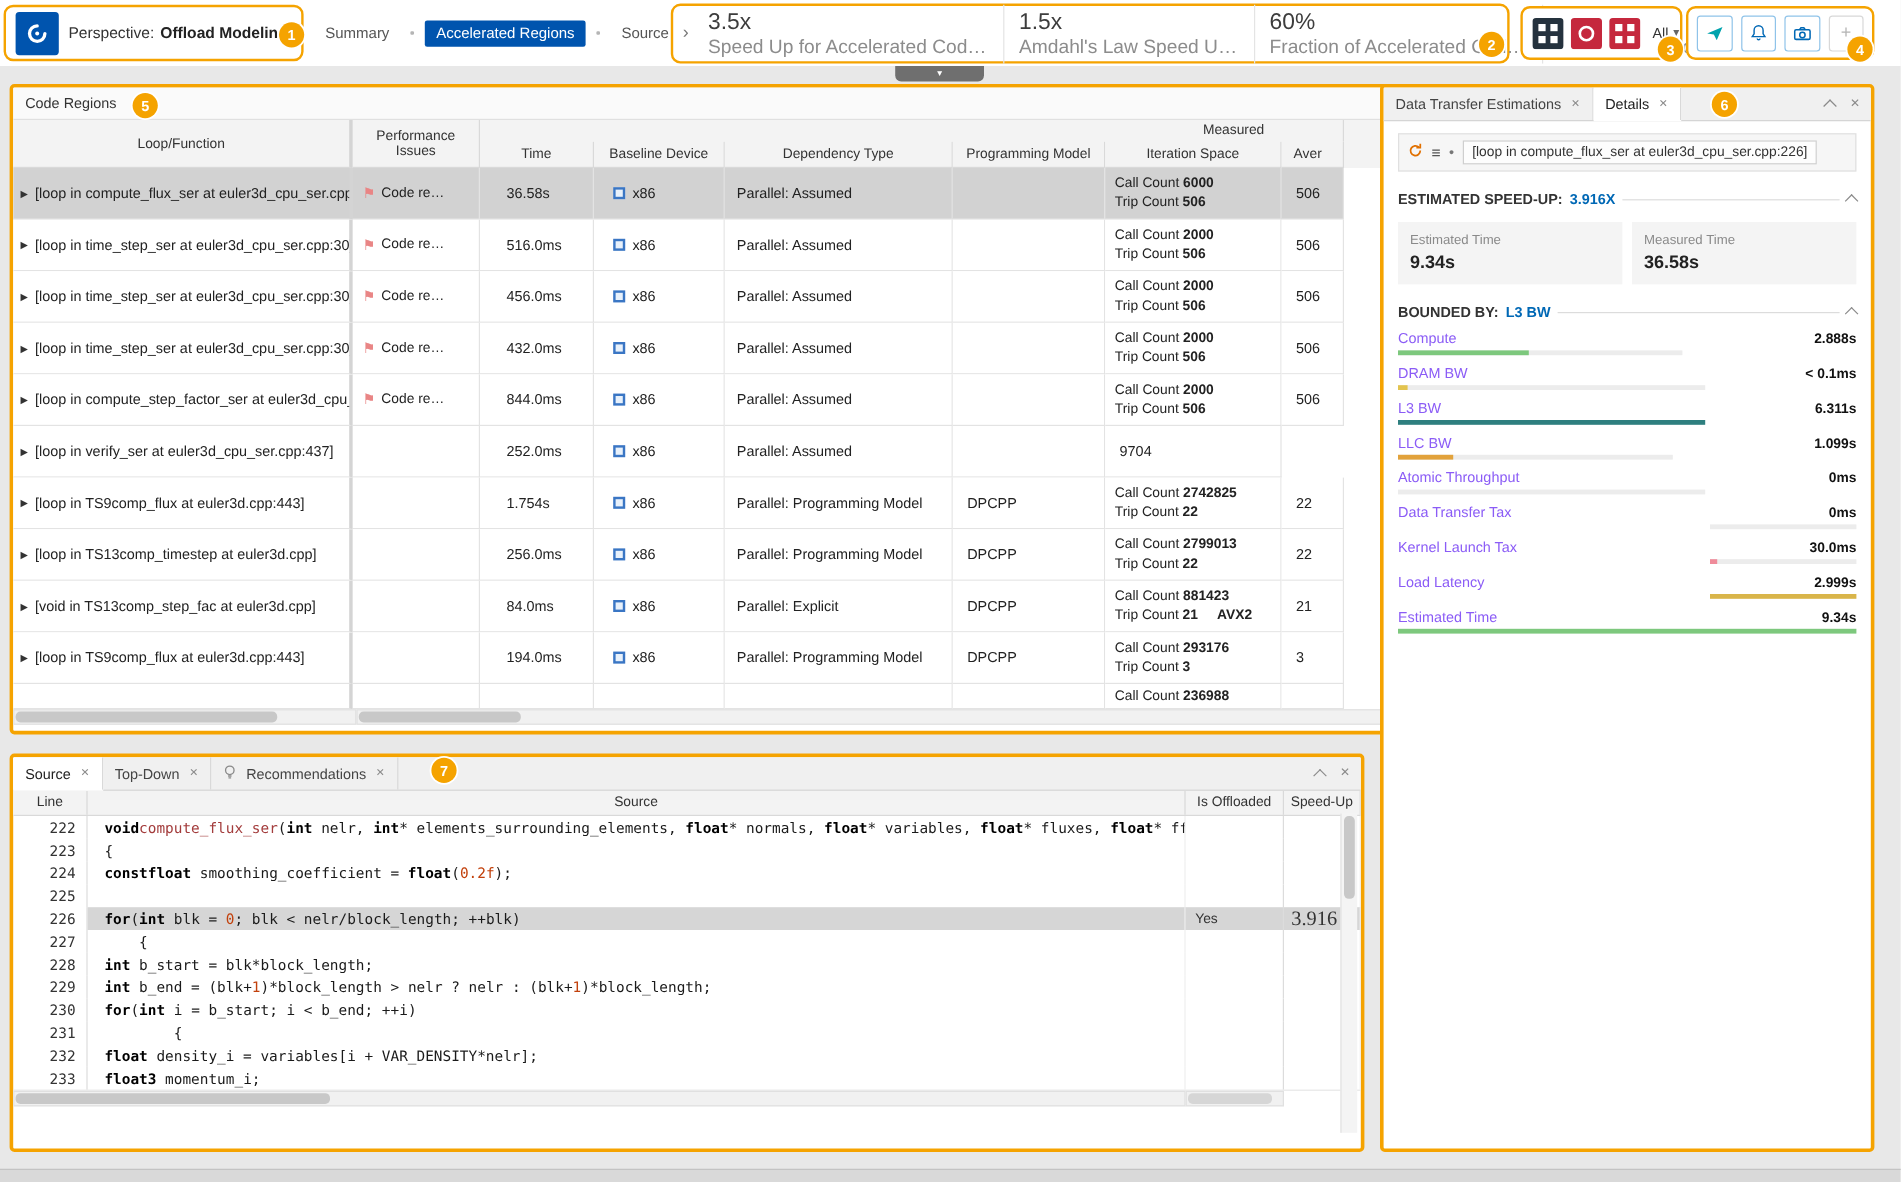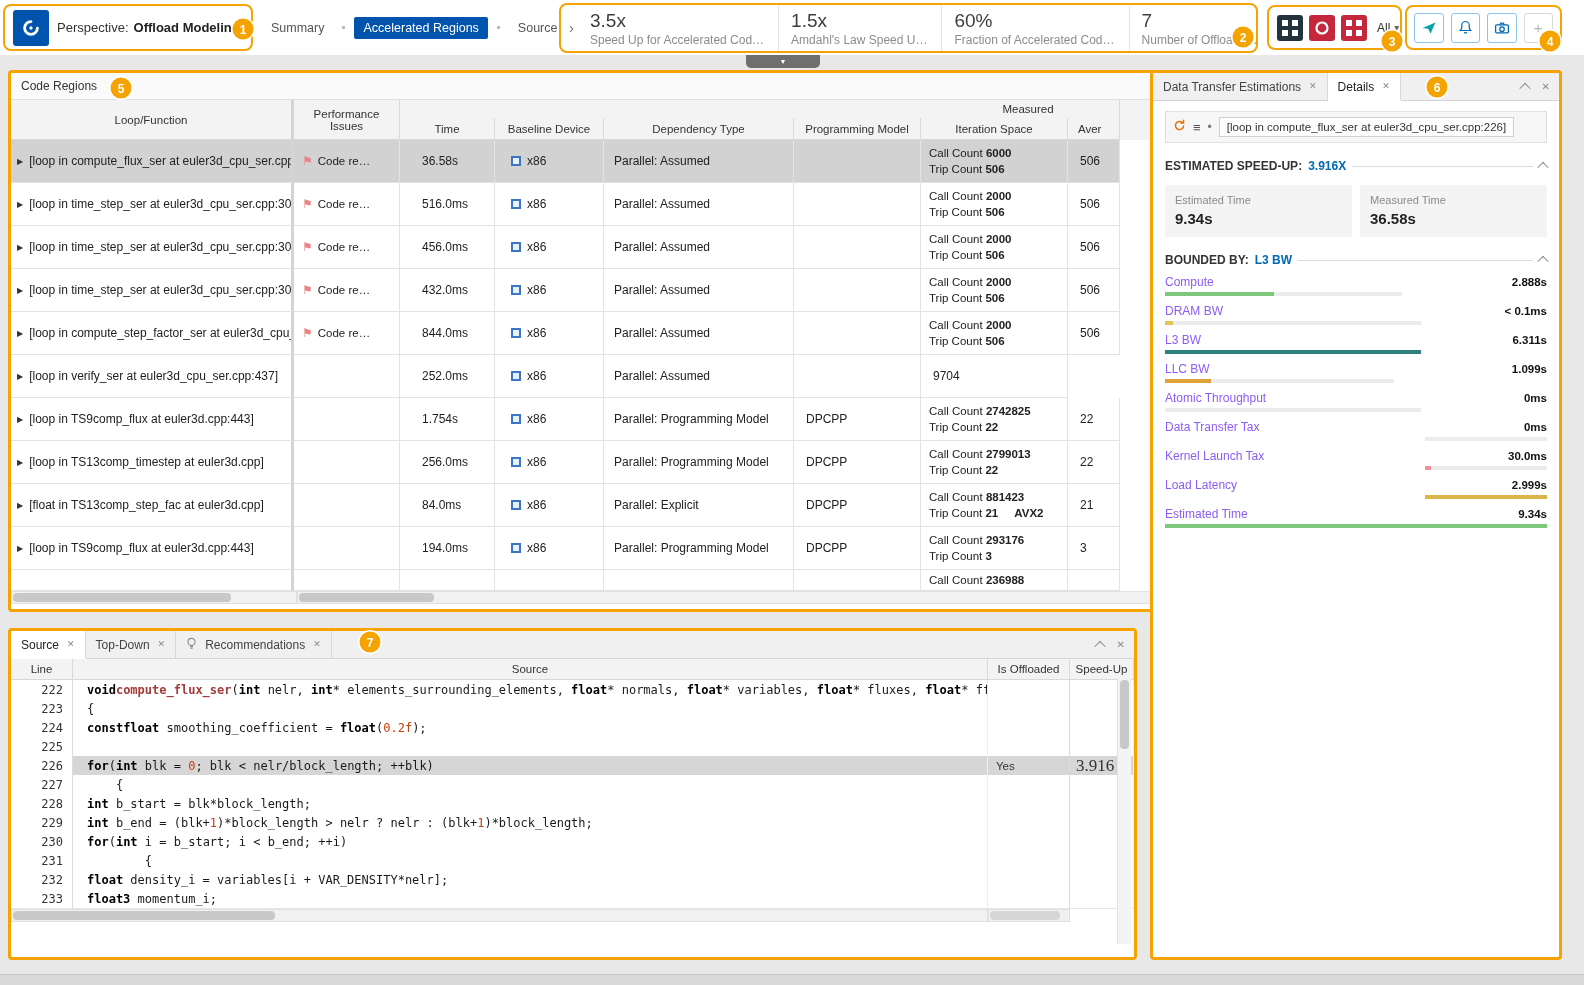--- a/index.html
+++ b/index.html
@@ -19,21 +19,21 @@
   .view-tabs{position:absolute;left:262px;top:0;height:55px;display:flex;align-items:center;gap:9px;}
   .vtab{color:#555;font-size:12.5px;padding:4px 9px;border-radius:2px;cursor:pointer;white-space:nowrap;}
   .vtab.active{background:#0054ae;color:#fff;}
   .dot{width:3px;height:3px;background:#b5b5b5;border-radius:1px;}
   .g-metrics{left:559px;top:3px;width:699px;height:50px;padding:0 6px;}
   .expander{color:#777;font-size:15px;padding:0 4px 2px 2px;cursor:pointer;}
   .metrics-host{display:flex;align-items:center;height:100%;flex:1;}
   .metric{padding:4px 14px 4px 12px;border-left:1px solid #e4e4e4;min-width:130px;overflow:hidden;}
   .metric:first-child{border-left:none;}
   .m-value{font-size:19px;color:#3d3d3d;line-height:22px;}
-  .m-label{font-size:12px;color:#8c8c8c;white-space:nowrap;overflow:hidden;margin-top:1px;}
+  .m-label{font-size:16px;color:#8c8c8c;white-space:nowrap;overflow:hidden;margin-top:1px;}
   .g-icons{left:1267px;top:5px;width:135px;height:45px;padding:0 8px;gap:6px;}
   .sq-icon{width:26px;height:26px;flex:none;cursor:pointer;}
   .filter-all{display:flex;align-items:center;gap:4px;margin-left:4px;font-size:12px;color:#333;cursor:pointer;}
   .g-actions{left:1405px;top:5px;width:157px;height:45px;padding:0 7px;gap:7px;}
   .act-btn{width:28px;height:28px;border:1px solid #8fc3e9;border-radius:3px;background:#fff;display:flex;align-items:center;justify-content:center;cursor:pointer;}
   .act-btn.disabled{border-color:#d8d8d8;color:#b5b5b5;font-size:15px;}
   
   .collapse-handle{position:absolute;left:746px;top:55px;width:74px;height:13px;background:#6f6f6f;border-radius:0 0 5px 5px;display:flex;align-items:center;justify-content:center;color:#fff;font-size:7px;cursor:pointer;z-index:5;}
   
   .workspace{position:absolute;left:0;top:55px;width:1584px;height:920px;background:#e8e8e8;}
@@ -115,21 +115,21 @@
   .sh{display:flex;align-items:center;justify-content:center;font-size:11.5px;color:#333;border-right:1px solid #d9d9d9;overflow:hidden;white-space:nowrap;cursor:pointer;}
   .src-rows{font-family:"DejaVu Sans Mono","Liberation Mono",monospace;font-size:12px;}
   .src-row{height:19px;}
   .sc{display:flex;align-items:center;overflow:hidden;white-space:pre;border-right:1px solid #efefef;}
   .sc.num{justify-content:flex-end;padding-right:9px;color:#333;border-right:1px solid #dcdcdc;}
   .sc.code{padding-left:14px;color:#1a1a1a;}
   .sc.off{padding-left:8px;font-family:"Liberation Sans",sans-serif;font-size:11.5px;border-right:1px solid #dcdcdc;}
   .sc.spd{padding-left:6px;font-family:Liberation Serif, serif;font-size:17px;}
   .src-row.hl .sc.code,.src-row.hl .sc.off,.src-row.hl .sc.spd{background:#d6d6d6;}
   .kw{font-weight:bold;color:#000;}
-  .fn{font-weight:bold;color:#a33c3c;}
+  .fn{font-weight:normal;color:#a33c3c;}
   .num-lit{color:#c2410c;}
   .src-hscroll{height:13px;border-top:1px solid #e6e6e6;}
   .src-hscroll .seg{grid-column:1/3;position:relative;background:#f1f1f1;border:1px solid #e0e0e0;box-sizing:border-box;}
   .src-hscroll .seg-off{position:relative;background:#f1f1f1;border:1px solid #e0e0e0;box-sizing:border-box;}
   .src-vscroll{top:47px;bottom:13px;}
   .src-vscroll .vthumb{height:26%;}
   .bulb{flex:none;}
   
   .ann{position:absolute;width:21px;height:21px;border-radius:50%;background:#F5A300;color:#fff;font-size:12px;font-weight:bold;display:flex;align-items:center;justify-content:center;transform:translate(-50%,-50%);z-index:50;box-shadow:0 0 0 1.5px #fff;}
 </style>
@@ -423,21 +423,21 @@
     <div class="c model">DPCPP</div>
     <div class="c iter">
           <div>Call Count <b>2799013</b></div>
           <div>Trip Count <b>22</b></div>
         </div>
     <div class="c avg">22</div>
       </div>
       <div class="cr-row">
     <div class="c loop">
           <span class="exp">▶</span>
-          <span>[float in TS13comp_step_fac at euler3d.cpp]</span>
+          <span>[void in TS13comp_step_fac at euler3d.cpp]</span>
         </div>
     <div class="c perf"></div>
     <div class="c time">84.0ms</div>
     <div class="c dev">
           <span class="chip"></span>
           <span>x86</span>
         </div>
     <div class="c dep">Parallel: Explicit</div>
     <div class="c model">DPCPP</div>
     <div class="c iter">

